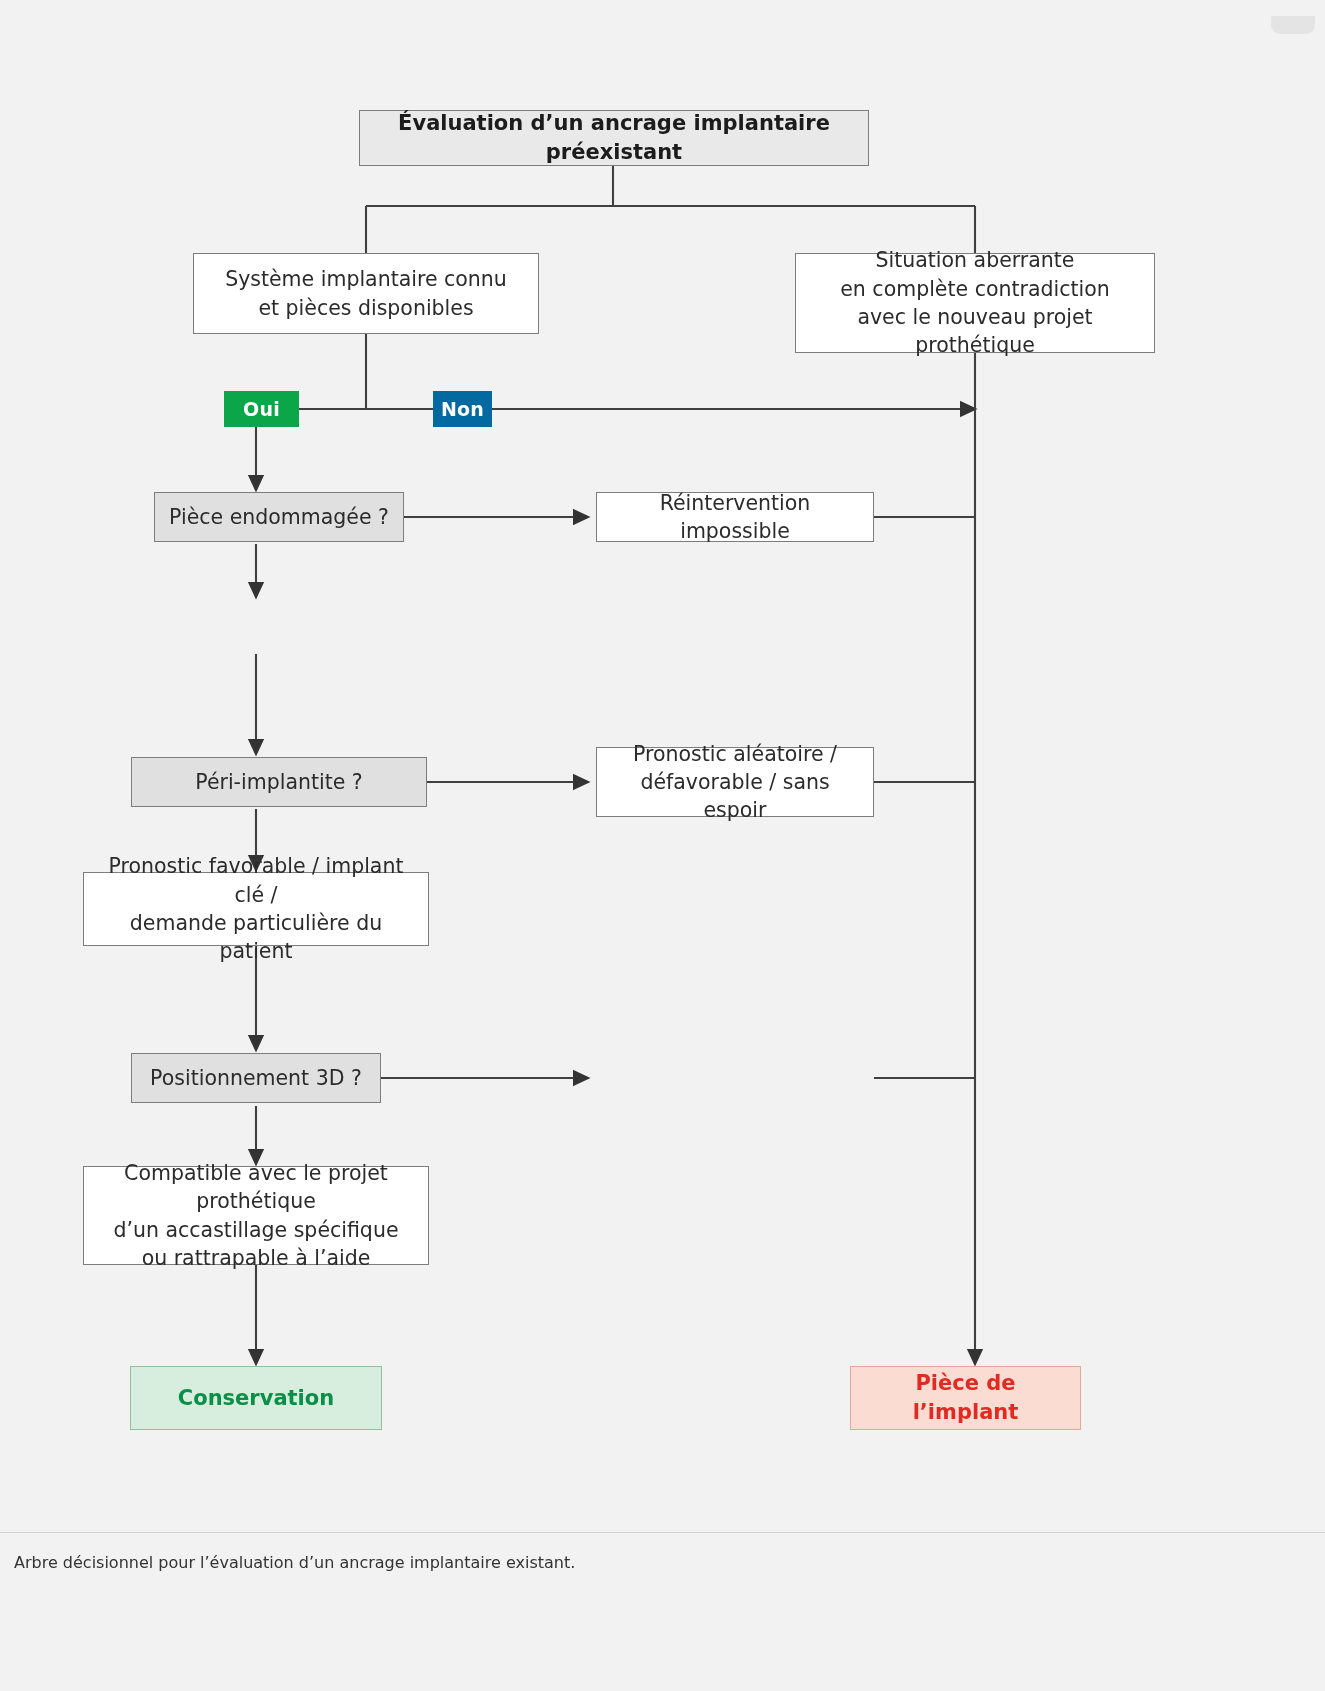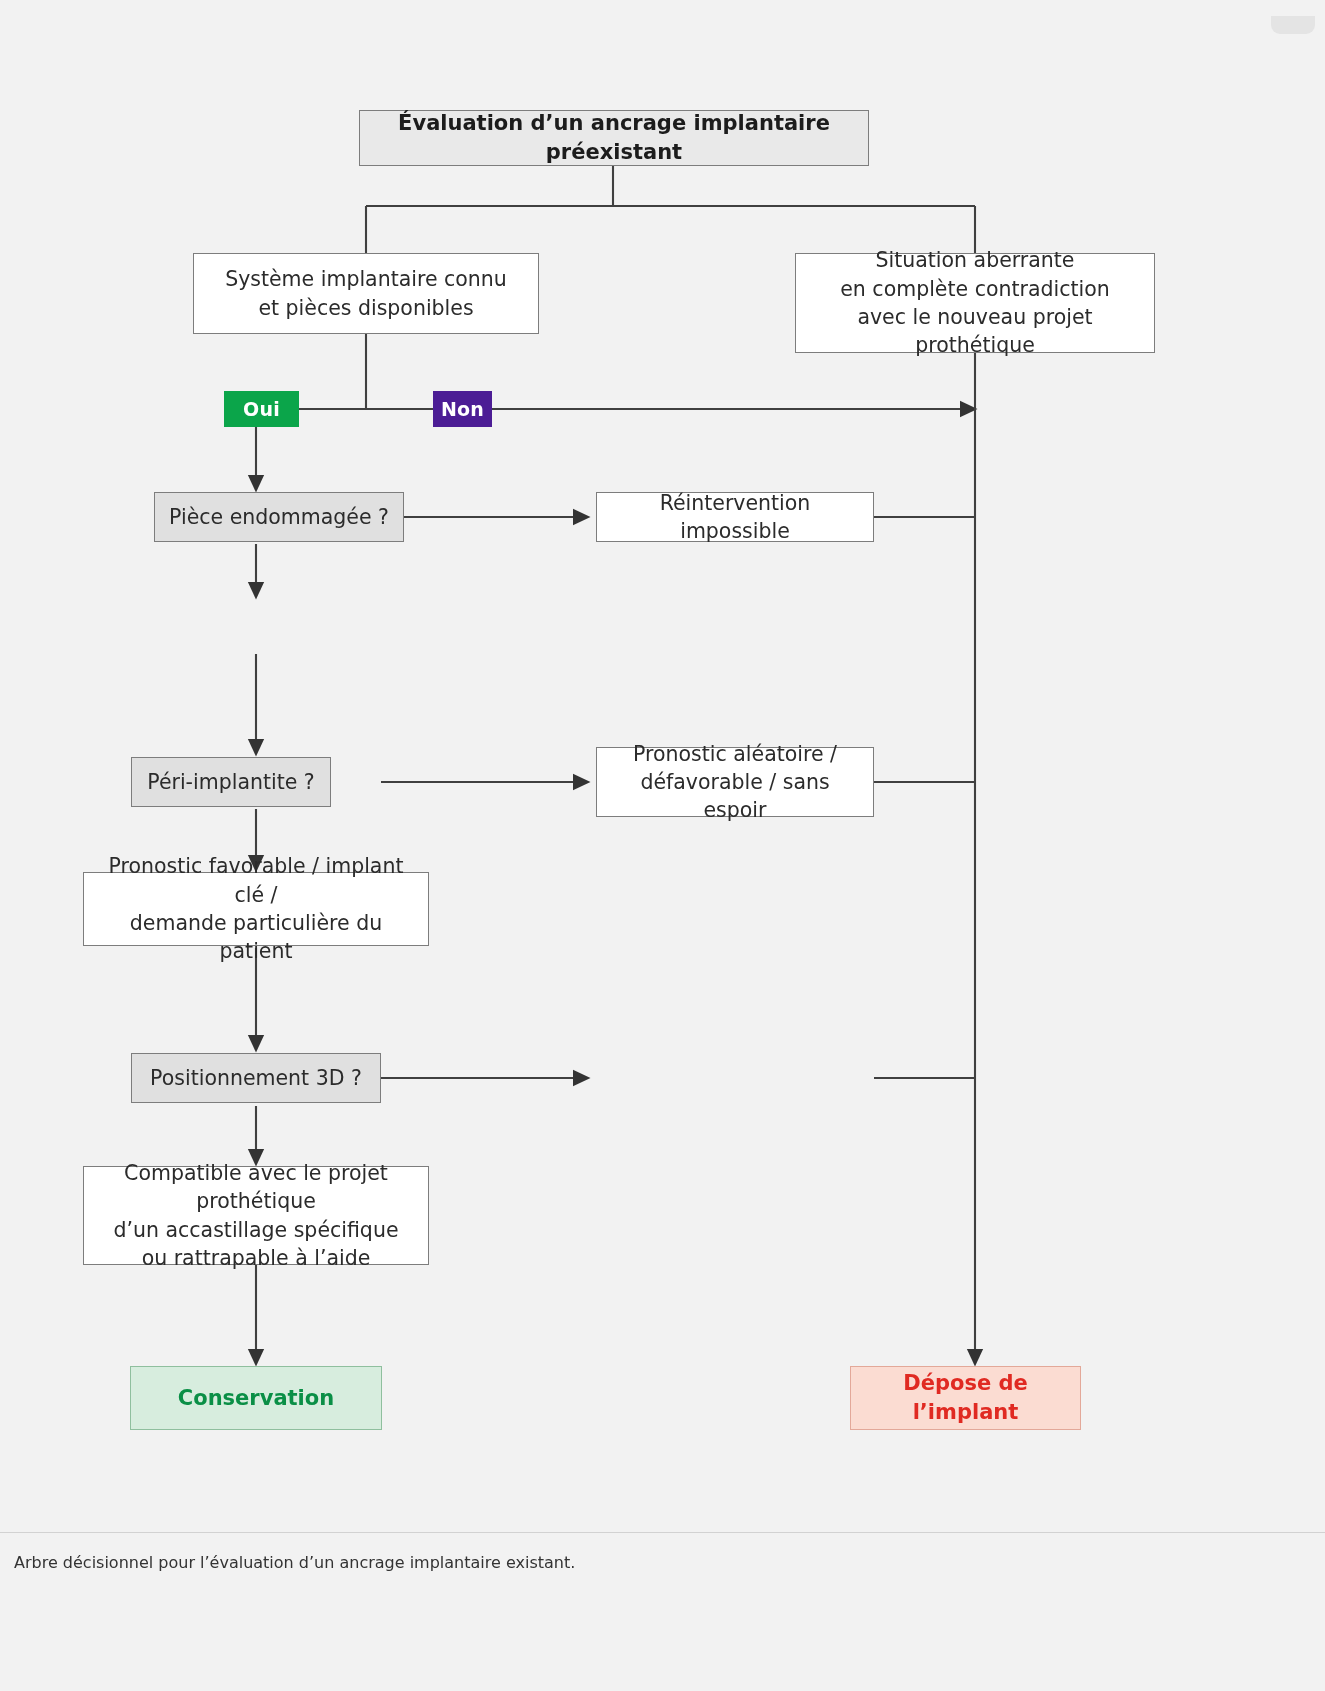--- a/index.html
+++ b/index.html
@@ -69,21 +69,21 @@
     box-sizing: border-box;
     display: flex;
     align-items: center;
     justify-content: center;
     color: #ffffff;
     font-weight: bold;
     font-size: 19px;
     letter-spacing: 0.2px;
   }
   .badge.yes { background: #0ba54a; }
-  .badge.no  { background: #4c1d95; }
+  .badge.no  { background: #0369a1; }
   .caption {
     position: absolute;
     left: 14px;
     top: 1536px;
     width: 1200px;
     font-size: 16px;
     color: #333333;
     line-height: 1.4;
   }
   .rule {
@@ -189,21 +189,21 @@
 
   <div class="node gray" style="left:131px; top:476px; width:250px; height:50px;margin-left:23px;">
     <span>Pièce endommagée ?</span>
   </div>
 
   <div class="node" style="left:596px; top:476px; width:278px; height:50px;">
     <span>Réintervention impossible</span>
   </div>
 
 
-  <div class="node gray" style="left:131px; top:741px; width:200px; height:50px;">
+  <div class="node gray" style="left:131px; top:741px; width:296px; height:50px;">
     <span>Péri-implantite ?</span>
   </div>
 
   <div class="node" style="left:596px; top:731px; width:278px; height:70px;">
     <span>
       <span class="nl">Pronostic aléatoire /</span>
       <span class="nl">défavorable / sans espoir</span>
     </span>
   </div>
 
@@ -225,20 +225,20 @@
       <span class="nl">d’un accastillage spécifique</span>
       <span class="nl">ou rattrapable à l’aide</span>
     </span>
   </div>
 
   <div class="node keep" style="left:130px; top:1350px; width:252px; height:64px;">
     <span>Conservation</span>
   </div>
 
   <div class="node remove" style="left:850px; top:1350px; width:231px; height:64px;">
-    <span>Dépose de l’implant</span>
+    <span>Pièce de l’implant</span>
   </div>
 
   <div class="rule"></div>
 
   <div class="caption">Arbre décisionnel pour l’évaluation d’un ancrage implantaire existant.</div>
 
 </div>
 
 </body></html>

